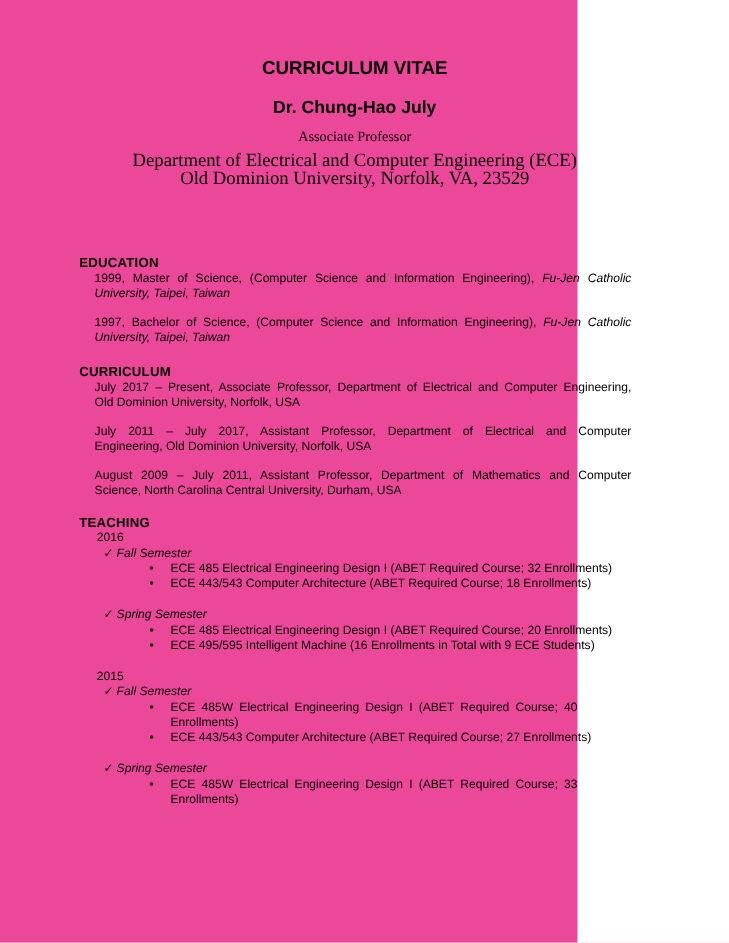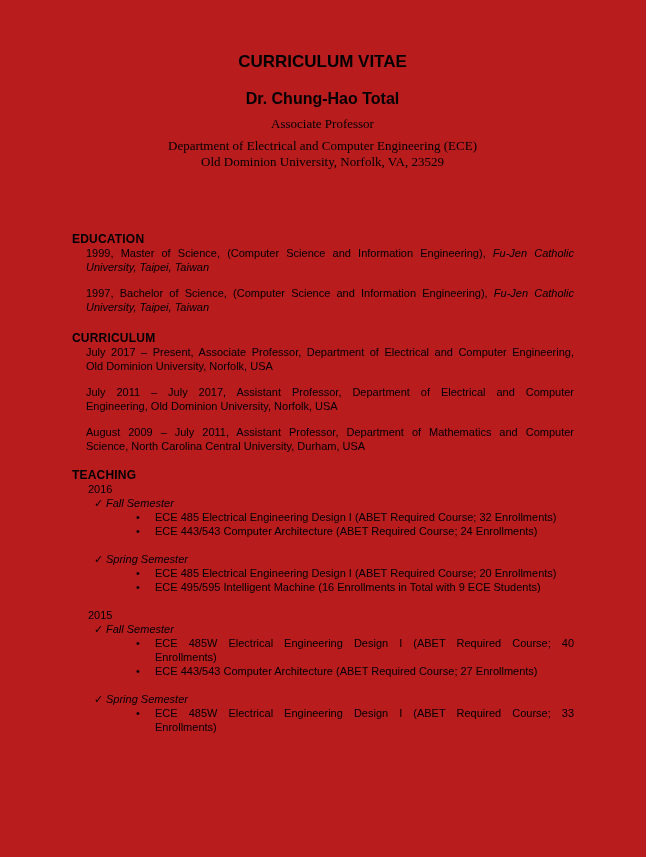--- a/index.html
+++ b/index.html
@@ -4,41 +4,41 @@
 <style>
   html, body { margin: 0; padding: 0; background: #ffffff; }
   body {
     width: 663px; height: 857px;
     font-family: "Liberation Sans", "DejaVu Sans", sans-serif;
     color: #000;
     overflow: hidden;
   }
   .page {
     box-sizing: border-box;
-    width: 646px; height: 857px;
+    width: 525px; height: 857px;
     padding: 52px 0 0 72px;
-    background: #b91c1c;
+    background: #ec4899;
   }
   
   .header { width: 501px; text-align: center; }
   .cv-title {
     font-size: 17px; line-height: 20px; font-weight: bold;
   }
   .cv-name {
     font-size: 16px; line-height: 19px; font-weight: bold;
     margin-top: 17px;
   }
   .cv-role {
     font-family: "Liberation Serif", "DejaVu Serif", serif;
     font-size: 13px; line-height: 16px;
     margin-top: 8px;
   }
   .cv-affil {
     font-family: "Liberation Serif", "DejaVu Serif", serif;
-    font-size: 13px; line-height: 15.5px;
+    font-size: 17px; line-height: 15.5px;
     margin-top: 6px;
   }
   
   .section { margin-top: 15px; }
   .section:first-of-type { margin-top: 63px; }
   .section:nth-of-type(2) { margin-top: 17px; }
   .section-heading {
     font-size: 12px; line-height: 14px; font-weight: bold;
     letter-spacing: 0.2px;
   }
@@ -67,21 +67,21 @@
   .bullet .dot { flex: none; width: 19px; }
   .bullet .btxt { width: 419px; }
   .gap { margin-top: 14px; }
 </style>
 </head>
 <body>
 
 <div class="page">
   <div class="header">
     <div class="cv-title">CURRICULUM VITAE</div>
-    <div class="cv-name">Dr. Chung-Hao Total</div>
+    <div class="cv-name">Dr. Chung-Hao July</div>
     <div class="cv-role">Associate Professor</div>
     <div class="cv-affil">
       <div>Department of Electrical and Computer Engineering (ECE)</div>
       <div>Old Dominion University, Norfolk, VA, 23529</div>
     </div>
   </div>
   <div id="sections">
       <div class="section">
         <div class="section-heading">EDUCATION</div>
         <div class="para">
@@ -117,21 +117,21 @@
         </div>
         <div class="bullet">
           <span class="dot">•</span>
           <div class="btxt">
             <div class="nline"><span>ECE 485 Electrical Engineering Design I (ABET Required Course; 32 Enrollments)</span></div>
           </div>
         </div>
         <div class="bullet">
           <span class="dot">•</span>
           <div class="btxt">
-            <div class="nline"><span>ECE 443/543 Computer Architecture (ABET Required Course; 24 Enrollments)</span></div>
+            <div class="nline"><span>ECE 443/543 Computer Architecture (ABET Required Course; 18 Enrollments)</span></div>
           </div>
         </div>
         <div class="sem gap">
           <span class="chk">✓</span>
           <span class="stxt">Spring Semester</span>
         </div>
         <div class="bullet">
           <span class="dot">•</span>
           <div class="btxt">
             <div class="nline"><span>ECE 485 Electrical Engineering Design I (ABET Required Course; 20 Enrollments)</span></div>

